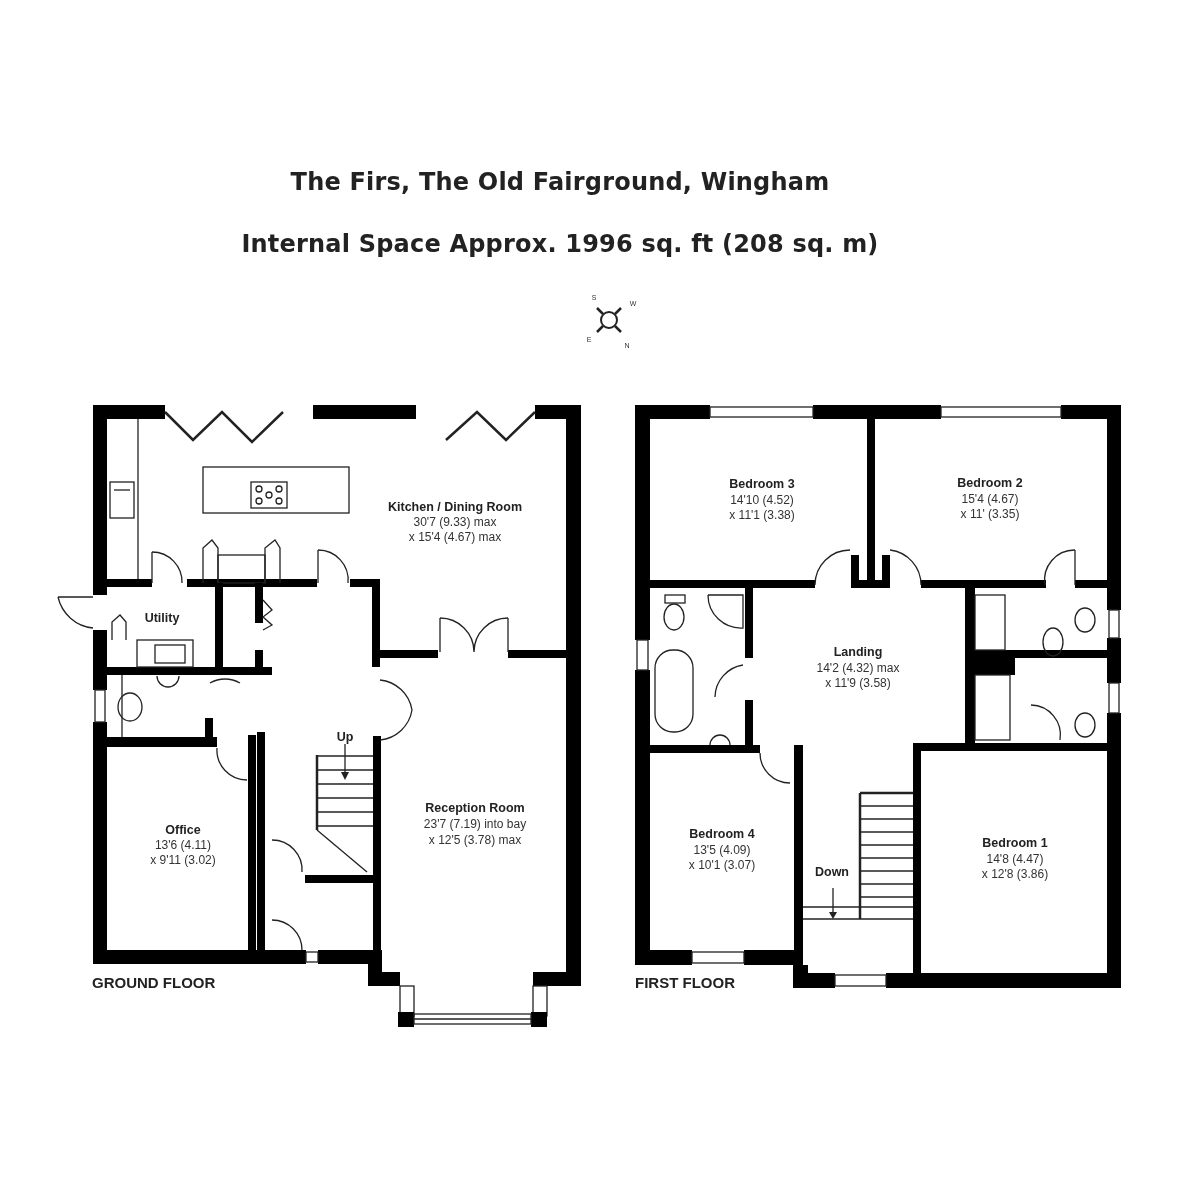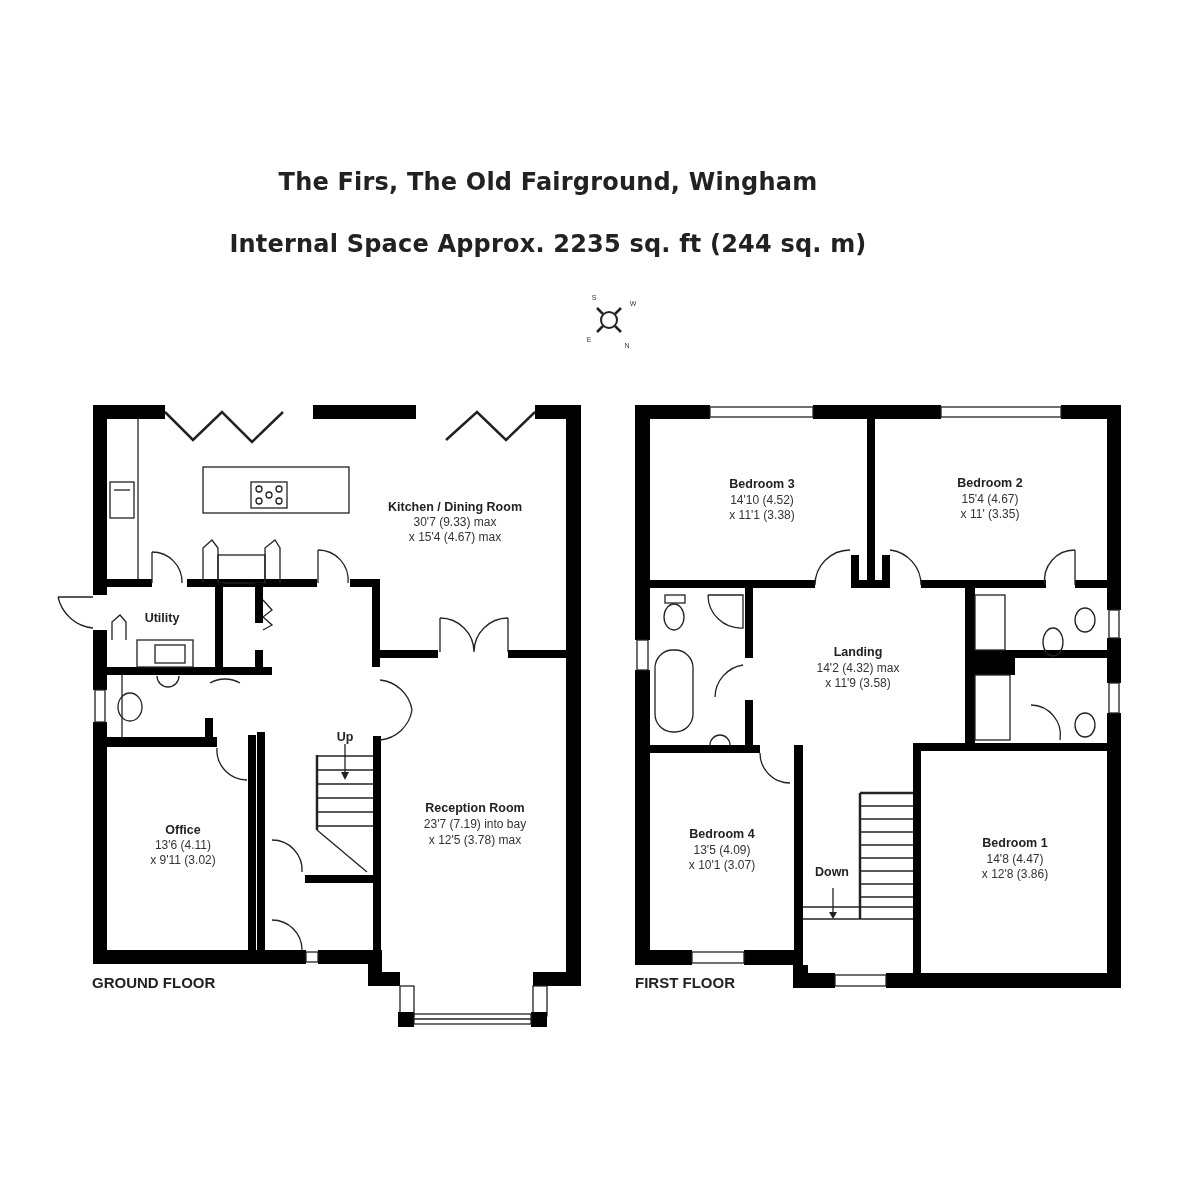--- a/index.html
+++ b/index.html
@@ -1,32 +1,32 @@
 <!DOCTYPE html>
 <html><head>
 <meta charset="utf-8">
 <style>
   html,body{margin:0;padding:0;background:#fff;}
   body{width:1200px;height:1200px;position:relative;overflow:hidden;font-family:"Liberation Sans",sans-serif;}
-  .title{position:absolute;left:0;width:1096px;text-align:center;font-family:"DejaVu Sans",sans-serif;font-weight:bold;color:#222;}
+  .title{position:absolute;left:0;width:1096px;text-align:center;font-family:"DejaVu Sans",sans-serif;font-weight:bold;color:#222;padding-left:12px;}
   #t1{top:168px;font-size:24px;letter-spacing:0.2px;}
   #t2{top:230px;font-size:24px;letter-spacing:0.2px;}
   svg{position:absolute;left:0;top:0;}
   .wall{fill:#000;}
   .thin{stroke:#222;stroke-width:1.3;fill:none;}
   .rl{font-family:"Liberation Sans",sans-serif;font-weight:bold;font-size:12.5px;fill:#222;text-anchor:middle;}
   .rd{font-family:"Liberation Sans",sans-serif;font-size:12px;fill:#333;text-anchor:middle;}
   .fl{font-family:"Liberation Sans",sans-serif;font-weight:bold;font-size:15px;fill:#222;}
   .cmp{font-family:"Liberation Sans",sans-serif;font-size:7px;fill:#333;text-anchor:middle;}
 </style>
 </head>
 <body>
 
 <div class="title" id="t1">The Firs, The Old Fairground, Wingham</div>
-<div class="title" id="t2">Internal Space Approx. 2235 sq. ft (244 sq. m)</div>
+<div class="title" id="t2">Internal Space Approx. 1996 sq. ft (208 sq. m)</div>
 
 <svg width="1200" height="1200" viewBox="0 0 1200 1200">
 
   <g transform="translate(609,320)">
     <circle r="8" fill="#fff" stroke="#222" stroke-width="2"></circle>
     <path d="M-6,-6 L-12,-12 M6,-6 L12,-12 M-6,6 L-12,12 M6,6 L12,12" stroke="#222" stroke-width="2.5"></path>
     <text class="cmp" x="-15" y="-20">S</text>
     <text class="cmp" x="24" y="-14">W</text>
     <text class="cmp" x="-20" y="22">E</text>
     <text class="cmp" x="18" y="28">N</text>

